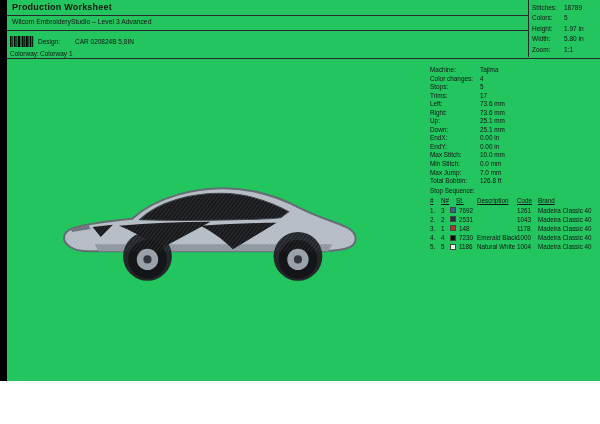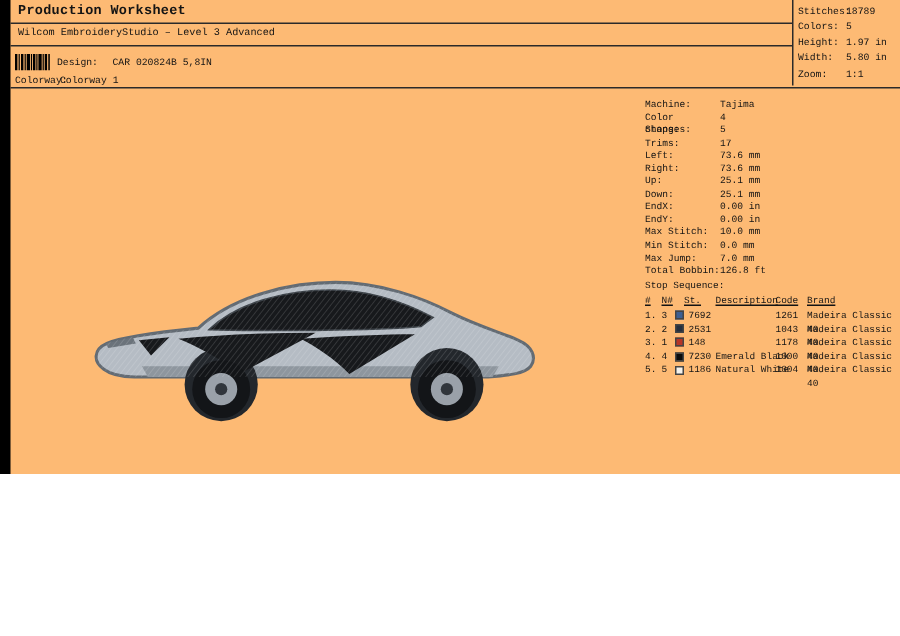--- a/index.html
+++ b/index.html
@@ -1,18 +1,18 @@
 <!DOCTYPE html>
 <html><head>
 <meta charset="utf-8">
 <style>
   html, body { margin: 0; padding: 0; background: #ffffff; }
   .page {
-    position: relative; width: 600px; height: 316px; background: #fdba74;
-    overflow: hidden; font-family: Liberation Mono, monospace; color: #141414;
+    position: relative; width: 600px; height: 381px; background: #22c55e;
+    overflow: hidden; font-family: Liberation Sans, sans-serif; color: #141414;
   }
   .hline { position: absolute; height: 1px; background: #2a2a2a; }
   .strip { position: absolute; background: #000; }
   .title { position: absolute; left: 12px; top: 2px; font-size: 9px; font-weight: bold; letter-spacing: 0.2px; }
   .subtitle { position: absolute; left: 12px; top: 18px; font-size: 6.8px; }
   .stats {
     position: absolute; left: 528px; top: 0; width: 72px; height: 57px;
     border-left: 1px solid #2a2a2a; box-sizing: border-box; padding: 3px 0 0 3px; font-size: 6.5px;
   }
   .stats-row { display: flex; height: 10.4px; line-height: 10.4px; }

